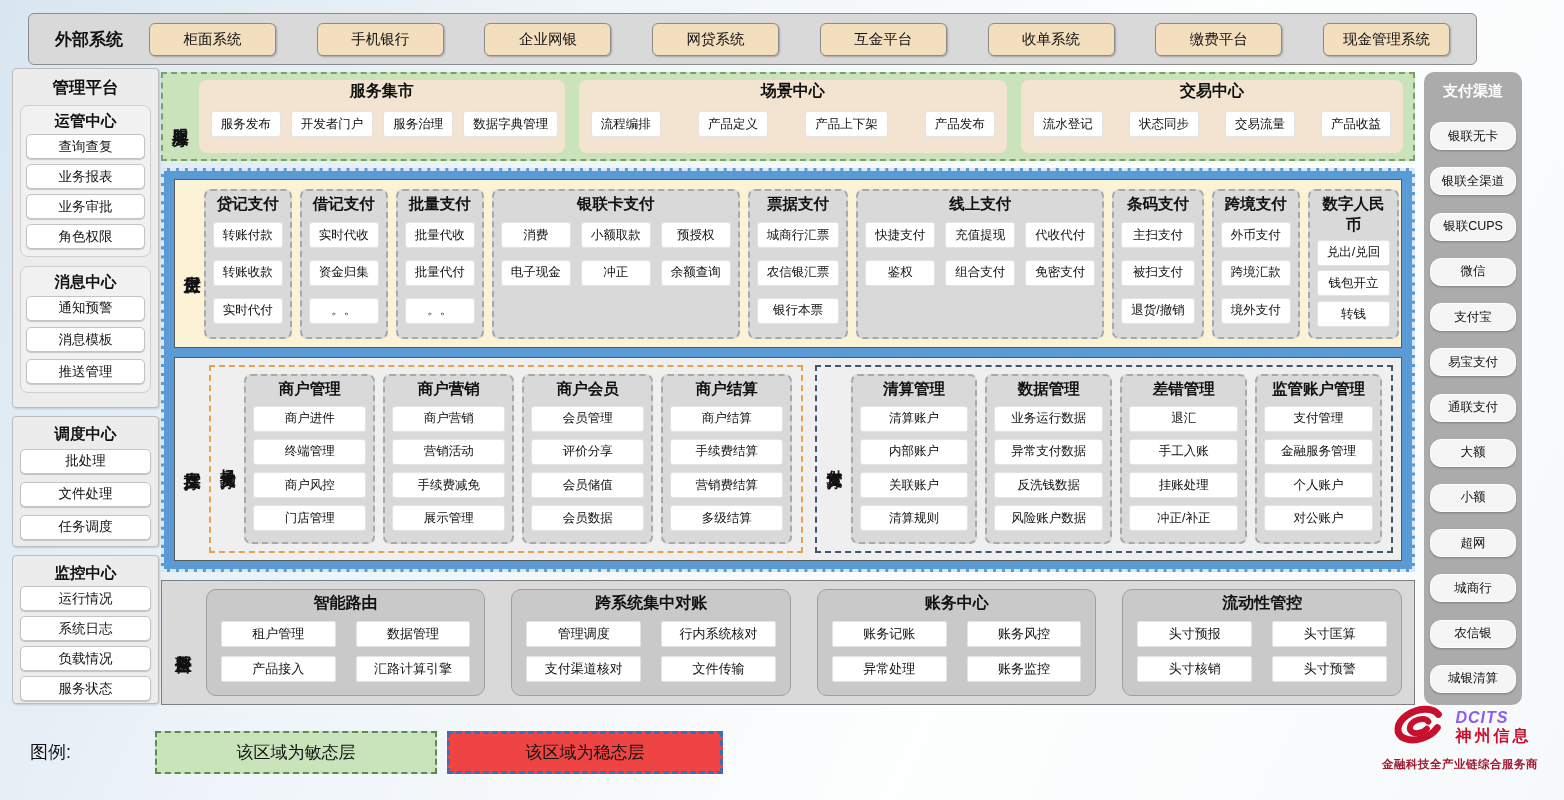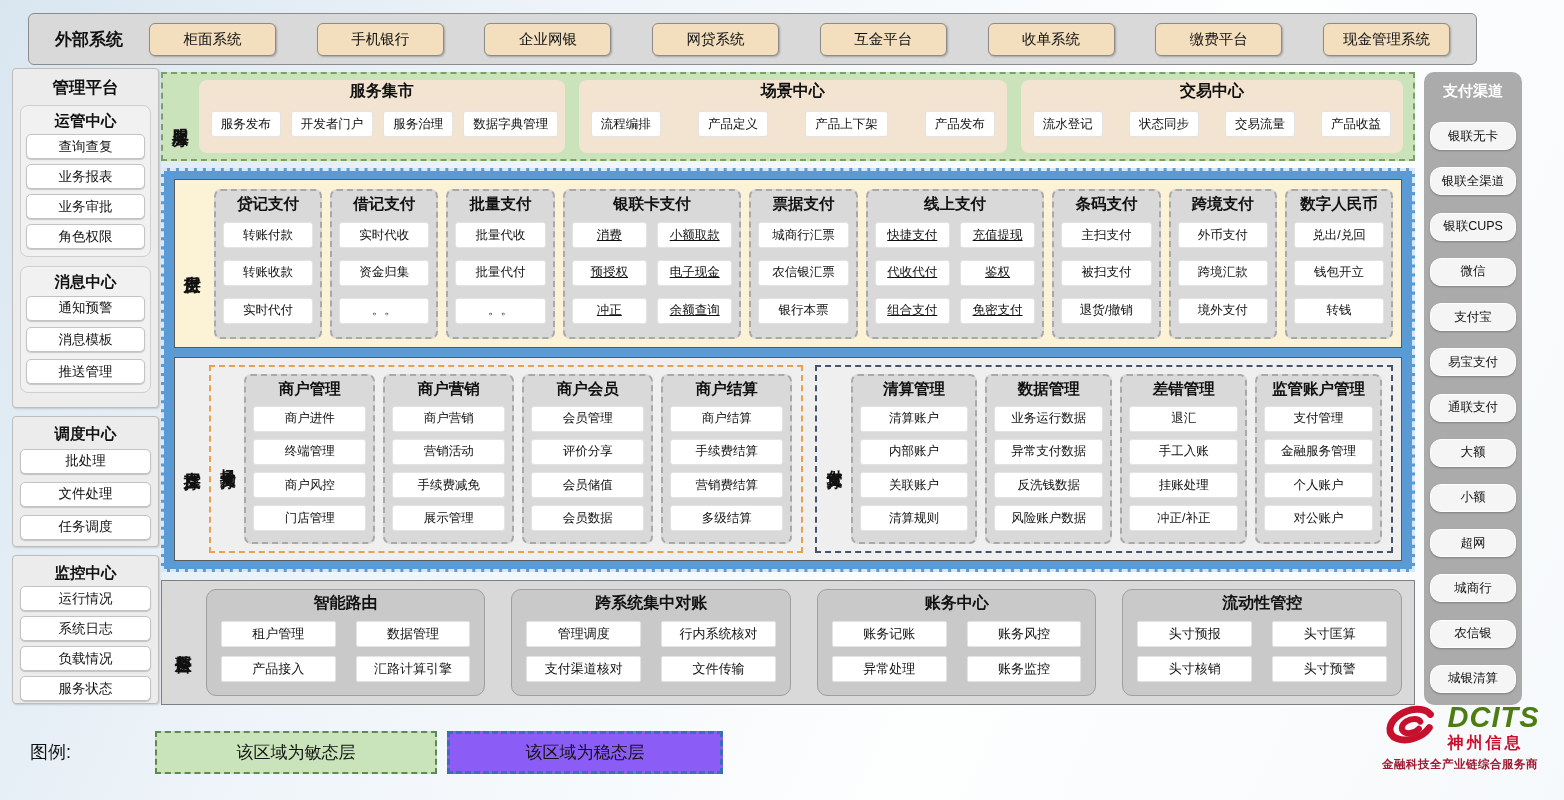--- a/index.html
+++ b/index.html
@@ -50,29 +50,29 @@
   .svc-title { text-align:center; font-weight:bold; font-size:16px; }
   .svc-items { display:flex; flex:1; align-items:center; justify-content:space-between; gap:10px; }
   .btn.cell { background:#fff; border-radius:3px; font-size:12.5px; height:26px;
     padding:0 9px; border:1px solid #e3e3e3; }
 
   
   .blue-box { position:absolute; left:161px; top:168px; width:1254px; height:404px;
     background:#5b9bd5; border:3px dashed #d9e7f6; padding:8px 10px;
     display:flex; flex-direction:column; gap:9px; }
   .pay-panel { background:#fcf2d5; border:1px solid #5a5a5a; flex:0 0 169px;
-    display:flex; align-items:center; gap:13px; padding:4px 8px; }
+    display:flex; align-items:center; gap:3px; padding:4px 8px; }
   .pay-cols { flex:1; display:flex; gap:8px; height:150px; }
   .pay-col { background:#d9d9d9; border:2px dashed #a9a9a9; border-radius:7px;
     padding:1px 7px 7px; display:flex; flex-direction:column; }
   .pay-col.one { flex:1; } .pay-col.two { flex:1.78; }
   .col-title { text-align:center; font-weight:bold; font-size:15.5px; padding:2px 0; }
   .pay-col .items { display:grid; flex:1; gap:0 10px; }
   .pay-col.one .items { grid-template-columns:1fr; grid-template-rows:repeat(3,1fr); }
-  .pay-col.two .items { grid-template-columns:1fr 1fr; grid-template-rows:repeat(3,1fr);text-decoration:underline; }
+  .pay-col.two .items { grid-template-columns:1fr 1fr 1fr; grid-template-rows:repeat(3,1fr); }
   .pay-col .btn.cell, .sup-col .btn.cell { align-self:center; width:100%; }
 
   .support-panel { background:#efefef; border:1px solid #5a5a5a; flex:1;
     display:flex; align-items:center; gap:8px; padding:7px 8px; }
   .sup-sections { flex:1; display:flex; gap:12px; height:100%; }
   .sup-section { display:flex; align-items:center; gap:8px; padding:7px 9px; }
   .sup-section.s0 { border:2px dashed #e5a34f; flex:1.03; }
   .sup-section.s1 { border:2px dashed #44546a; flex:1; }
   .sup-col { background:#d9d9d9; border:2px dashed #a9a9a9; border-radius:7px; flex:1;
     height:100%; padding:1px 7px 7px; display:flex; flex-direction:column; }
@@ -95,28 +95,28 @@
     display:flex; flex-direction:column; justify-content:space-between; }
   .chan-title { color:#fff; font-weight:bold; font-size:15px; text-align:center; padding:4px 0; }
   .btn.chan { background:#f5f5f5; border:1px solid #fff; border-radius:11px; height:28px;
     font-size:12.5px; box-shadow:0 1px 2px rgba(0,0,0,.25); }
 
   
   .legend-label { position:absolute; left:30px; top:740px; font-size:18px; }
   .legend-box { position:absolute; top:731px; height:43px; display:flex;
     align-items:center; justify-content:center; font-size:17px; }
   .legend-agile { left:155px; width:282px; background:#c9e3ba; border:2px dashed #5d8a4e; }
-  .legend-stable { left:447px; width:276px; background:#8b5cf6; border:3px dashed #3a6fb5; }
+  .legend-stable { left:447px; width:276px; background:#ef4444; border:3px dashed #3a6fb5; }
 
   
   .logo { position:absolute; left:1362px; top:700px; width:196px;
     display:flex; flex-direction:column; align-items:center; }
   .logo-row { display:flex; align-items:center; gap:5px; }
   .logo-texts { display:flex; flex-direction:column; line-height:1.1; }
-  .logo-name { color:#4d7c0f; font-size:29px; font-weight:bold; font-style:italic; letter-spacing:1px; }
+  .logo-name { color:#8b5cf6; font-size:16px; font-weight:bold; font-style:italic; letter-spacing:1px; }
   .logo-cn { color:#c8102e; font-size:16px; font-weight:bold; letter-spacing:3px; }
   .logo-tag { color:#9e1b32; font-size:11.5px; font-weight:bold; margin-top:3px; letter-spacing:0.5px; }
 </style>
 </head>
 <body>
 
 <div class="ext-bar">
   <div class="ext-label">外部系统</div>
   <div class="ext-list">
       <div class="btn tan">柜面系统</div>

